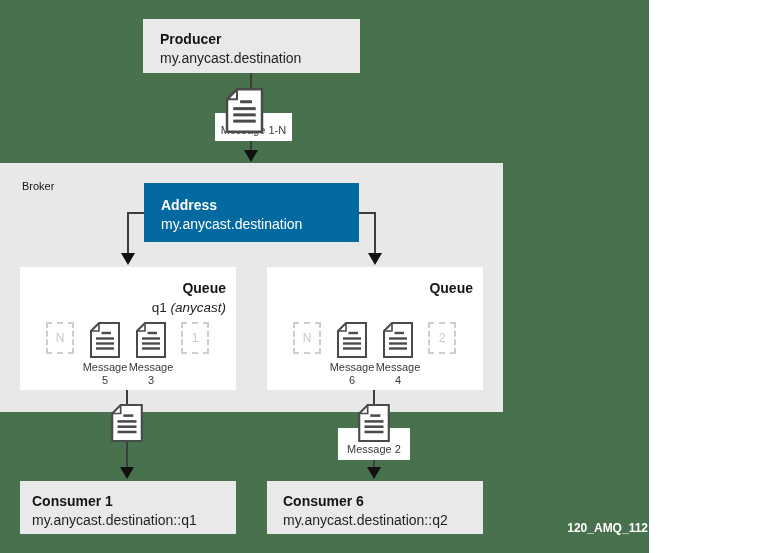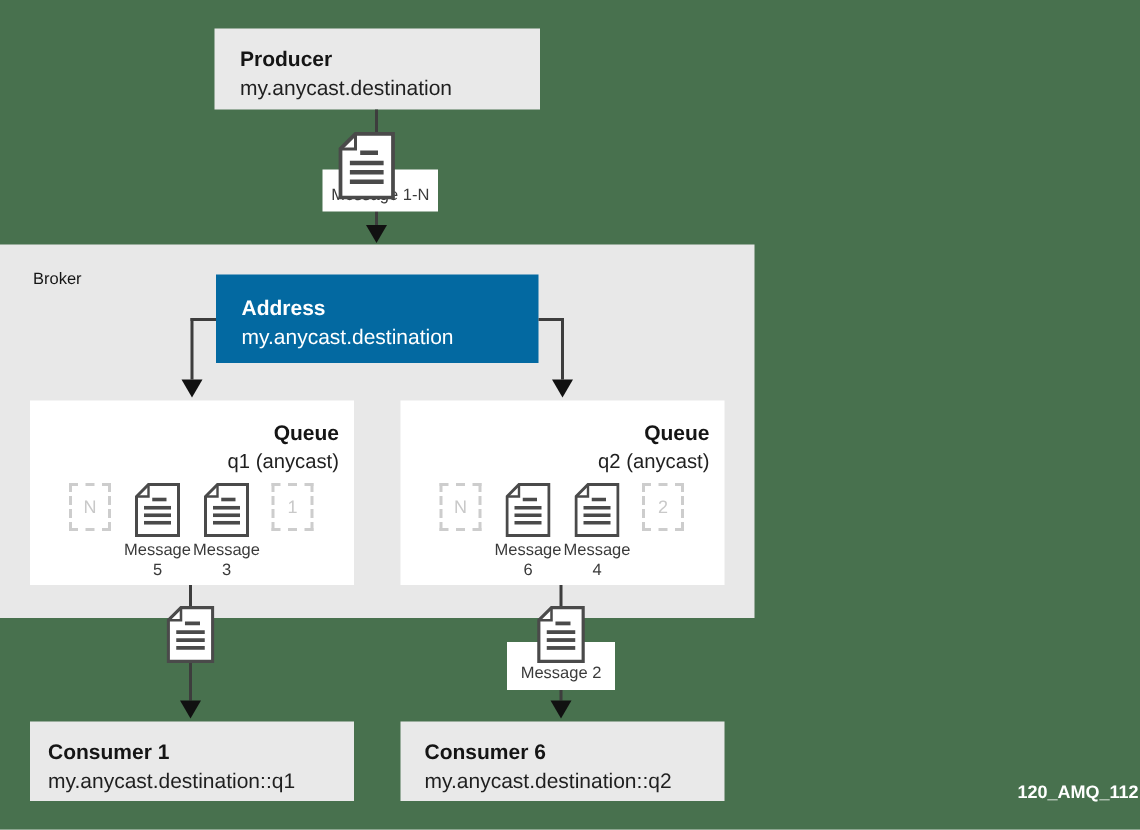--- a/index.html
+++ b/index.html
@@ -1,19 +1,19 @@
 <!DOCTYPE html>
 <html><head>
 <meta charset="utf-8">
 <style>
   * { margin: 0; padding: 0; box-sizing: border-box; }
   body { font-family: "Liberation Sans", sans-serif; }
   .stage {
     position: relative;
-    width: 760px; height: 553px;
+    width: 649px; height: 553px;
     background: #48714E;
     overflow: hidden;
     font-family: "Liberation Sans", sans-serif;
   }
   .box { position: absolute; }
   .gray-panel { background: #E9E9E9; }
   .node-title { font-size: 14px; font-weight: bold; color: #151515; line-height: 19px; }
   .node-sub   { font-size: 14px; color: #1f1f1f; line-height: 19px; }
   .pad { padding: 11px 10px 0 17px; }
 
@@ -38,21 +38,21 @@
 
   .address {
     background: #0369a1; color: #FFFFFF;
     padding: 13px 10px 0 17px;
   }
   .address .node-title, .address .node-sub { color: #FFFFFF; }
 
   .queue { background: #FFFFFF; }
   .queue-head { padding: 12px 10px 0 16px; text-align: right; }
   .queue-sub { font-size: 13.5px; color: #1f1f1f; line-height: 19px; }
-  .queue-sub .mode { }
+  .queue-sub .mode { font-style: italic; }
 
   .slot {
     position: absolute; width: 28px; height: 32px;
     border: 2px dashed #CDCDCD; color: #C9C9C9;
     display: flex; align-items: center; justify-content: center;
     font-size: 12px; background: #fff;
   }
   .mini-msg-label {
     position: absolute; width: 60px; text-align: center;
     font-size: 11px; line-height: 13px; color: #3a3a3a;
@@ -146,24 +146,20 @@
     <div>Message</div>
     <div>3</div>
   </div>
   <div class="slot" style="left:181px; top:322px;">
     <span>1</span>
   </div>
 
   <div class="box queue" style="left:267px; top:267px; width:216px; height:123px;">
     <div class="queue-head">
       <div class="node-title">Queue</div>
-      <div class="queue-sub">
-        <span>q2</span>
-        <span class="mode">(anycast)</span>
-      </div>
     </div>
   </div>
   <div class="slot" style="left:293px; top:322px;">
     <span>N</span>
   </div>
   <div class="doc-icon" style="left:337px; top:322px;">
     <svg width="30" height="36" viewBox="0 0 30 36">
       <path d="M9 1 H29 V35 H1 V9 Z" fill="#fff" stroke="#4a4a4a" stroke-width="2" stroke-linejoin="miter"></path>
       <path d="M9 1 V9 H1" fill="none" stroke="#4a4a4a" stroke-width="1.6"></path>
       <line x1="11.5" y1="11" x2="21" y2="11" stroke="#4a4a4a" stroke-width="2.4"></line>

